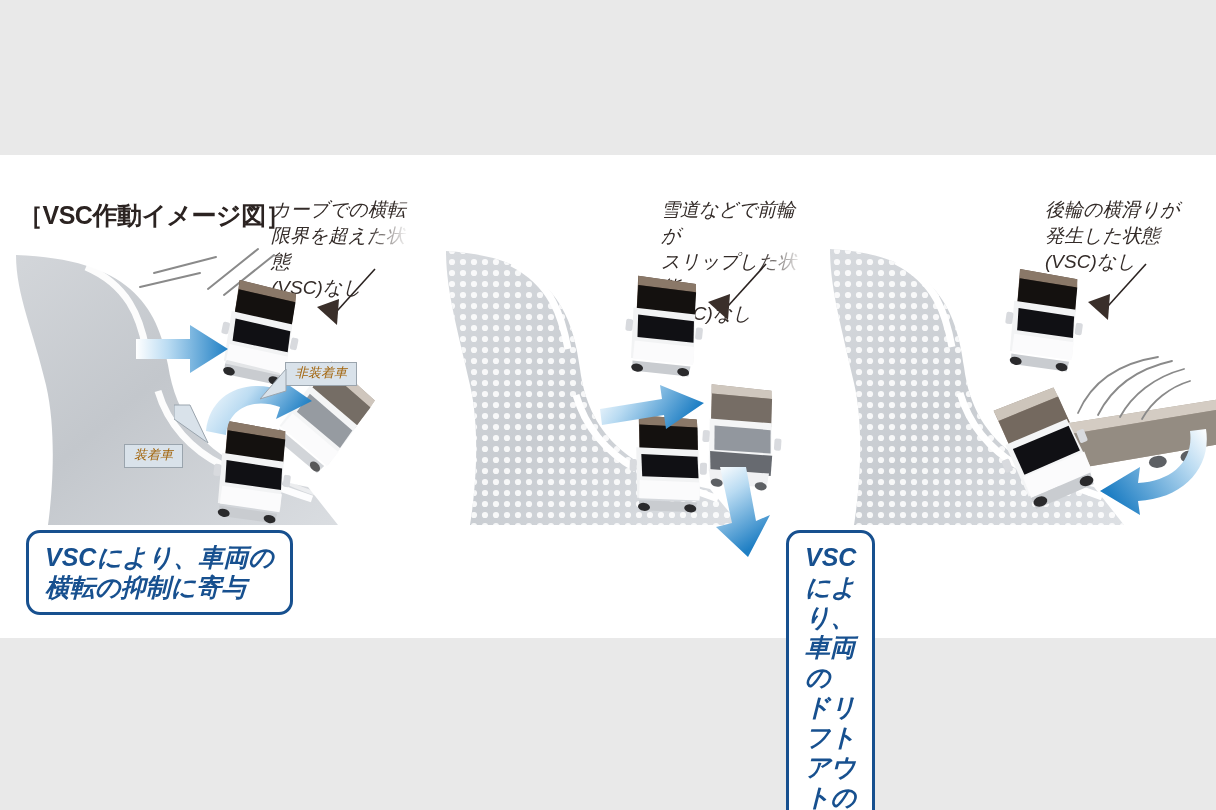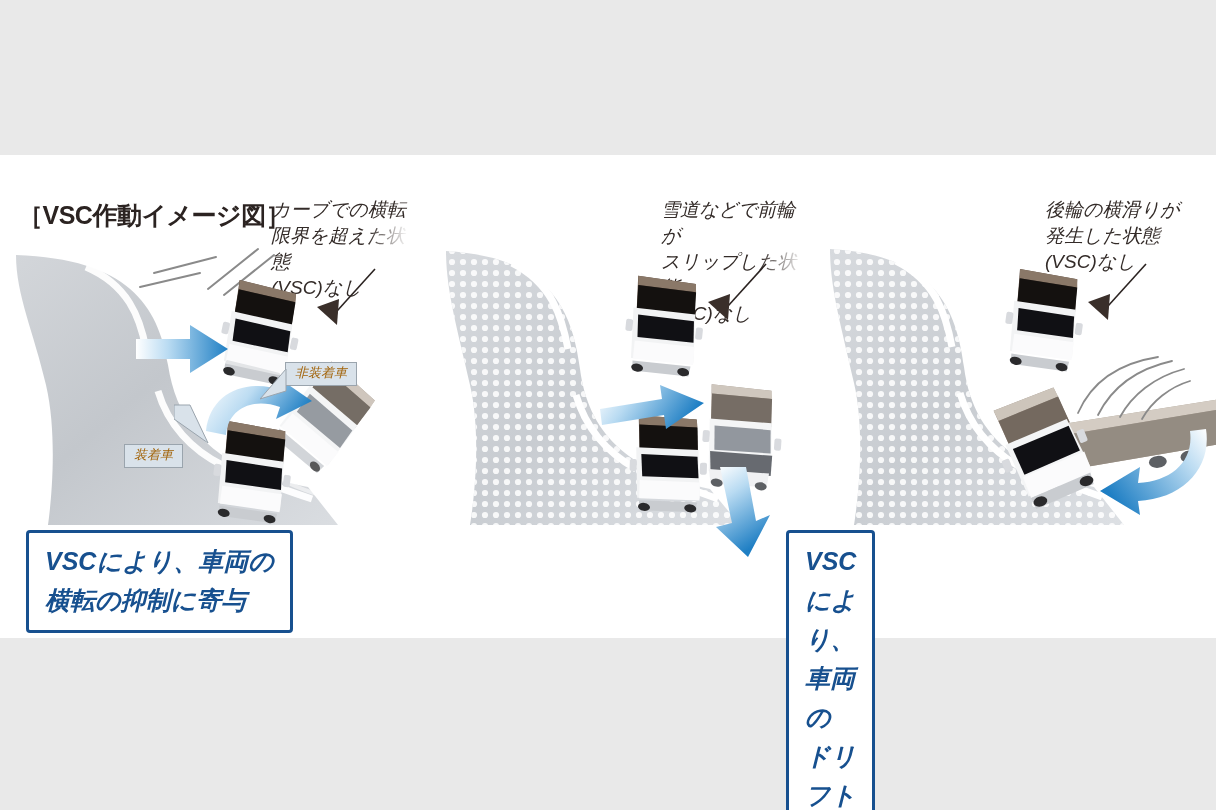--- a/index.html
+++ b/index.html
@@ -57,26 +57,26 @@
     font-size:13px;
     padding:3px 9px 4px 9px;
     white-space:nowrap;
     line-height:1.15;
   }
 
   
   .result-box{
     position:absolute;
     border:3px solid #17508f;
-    border-radius:4px;
+    border-radius:14px;
     background:#ffffff;
     color:#17508f;
     font-size:25px;
     font-weight:700;
-    line-height:39px;
+    line-height:30px;
     padding:9px 16px 10px 16px;
     white-space:pre-line;
     box-sizing:border-box;
   }
   #result-1{left:18px;top:375px;}
   #result-2{left:382px;top:375px;}
 </style>
 </head>
 <body>
 

